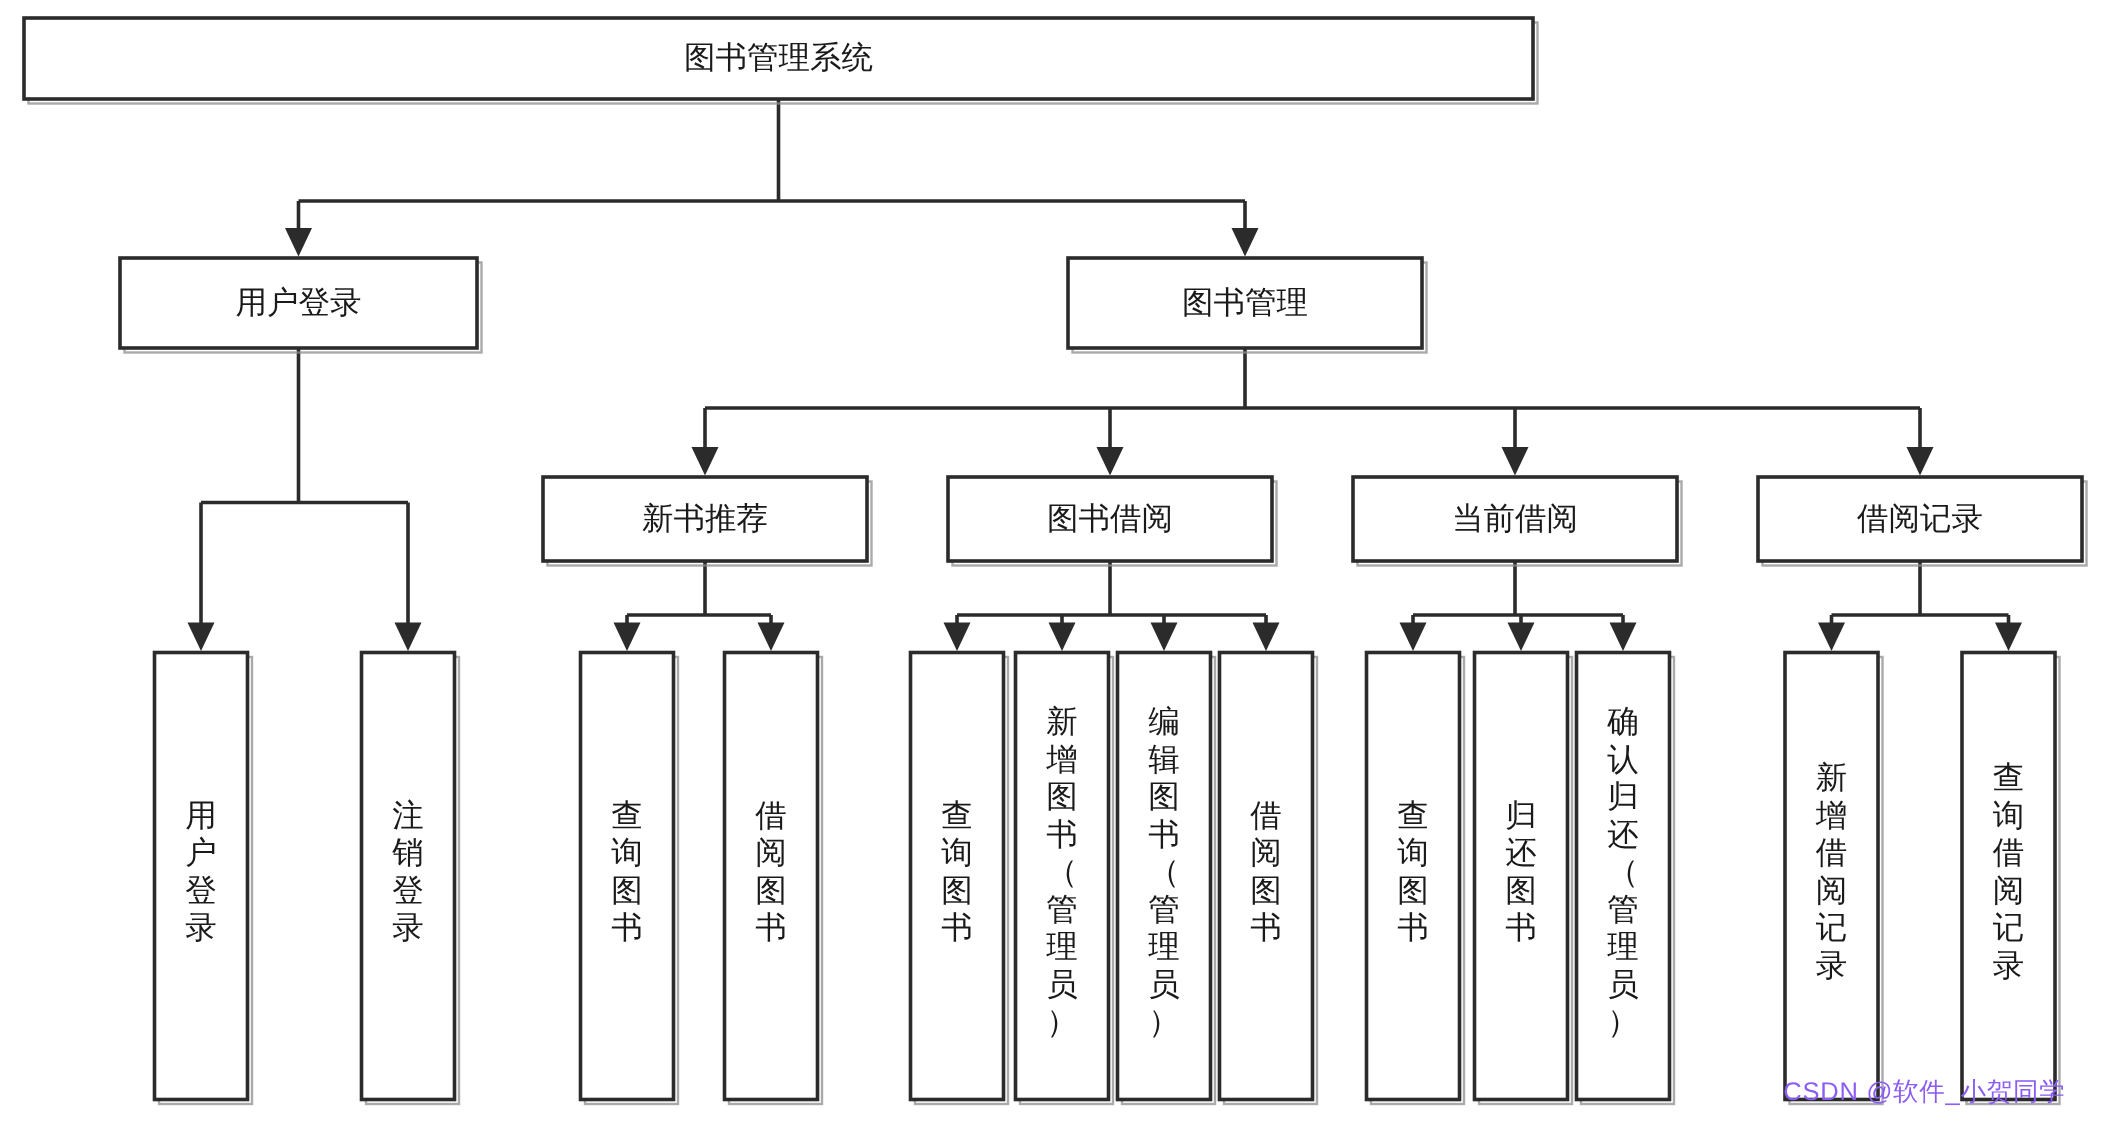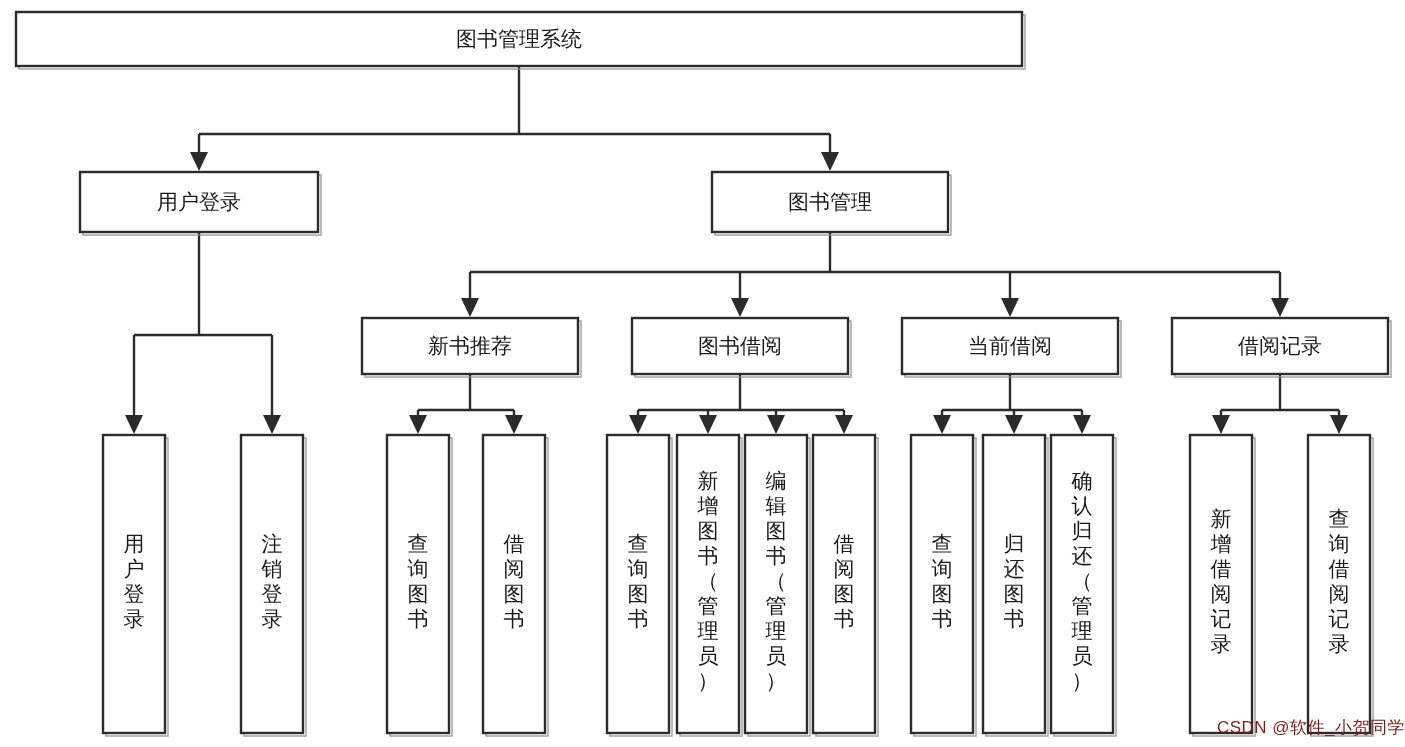--- a/index.html
+++ b/index.html
@@ -57,25 +57,25 @@
     dominant-baseline: middle;
   }
   .node-label-v {
     fill: #1a1a1a;
     font-family: "Liberation Sans", "DejaVu Sans", sans-serif;
     font-size: 21px;
     text-anchor: middle;
   }
   .watermark {
     position: absolute;
-    right: 0;
+    right: 28px;
     bottom: 8px;
     font-family: "Liberation Sans", "DejaVu Sans", sans-serif;
     font-size: 17px;
-    color: #7f1d1d;
+    color: #8b5cf6;
     letter-spacing: 0.5px;
     white-space: nowrap;
     user-select: none;
   }
 </style>
 </head>
 <body>
 
 <div id="diagram-root">
   <svg id="flowchart" viewBox="0 0 1405 747" xmlns="http://www.w3.org/2000/svg">

